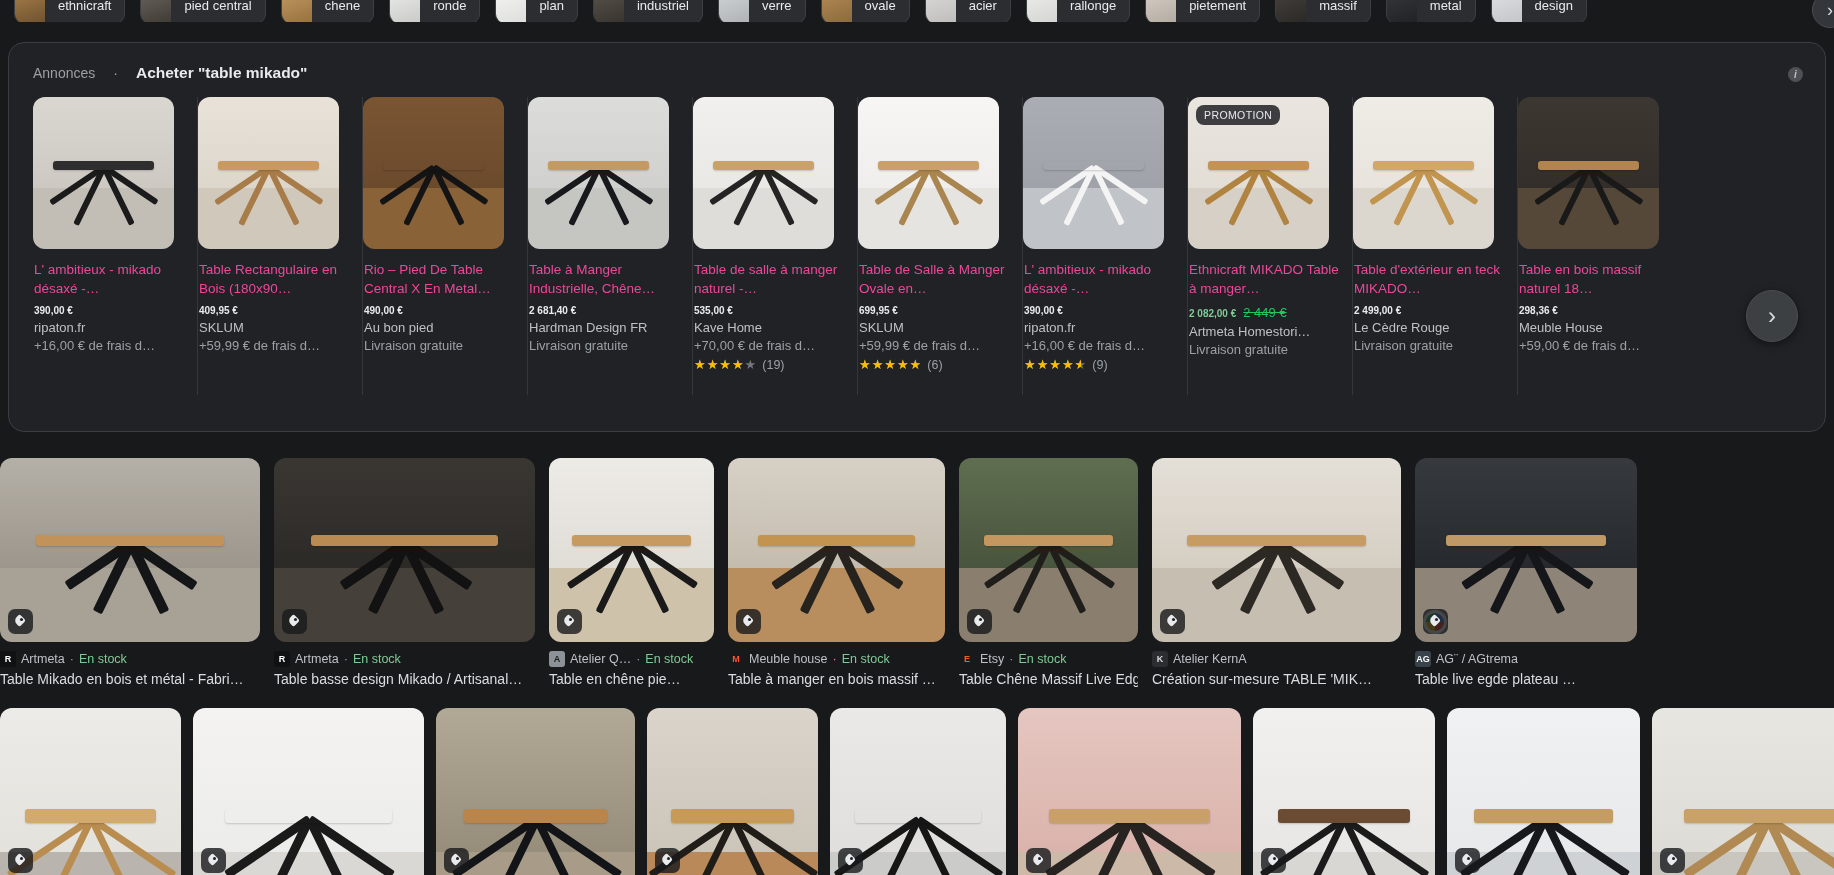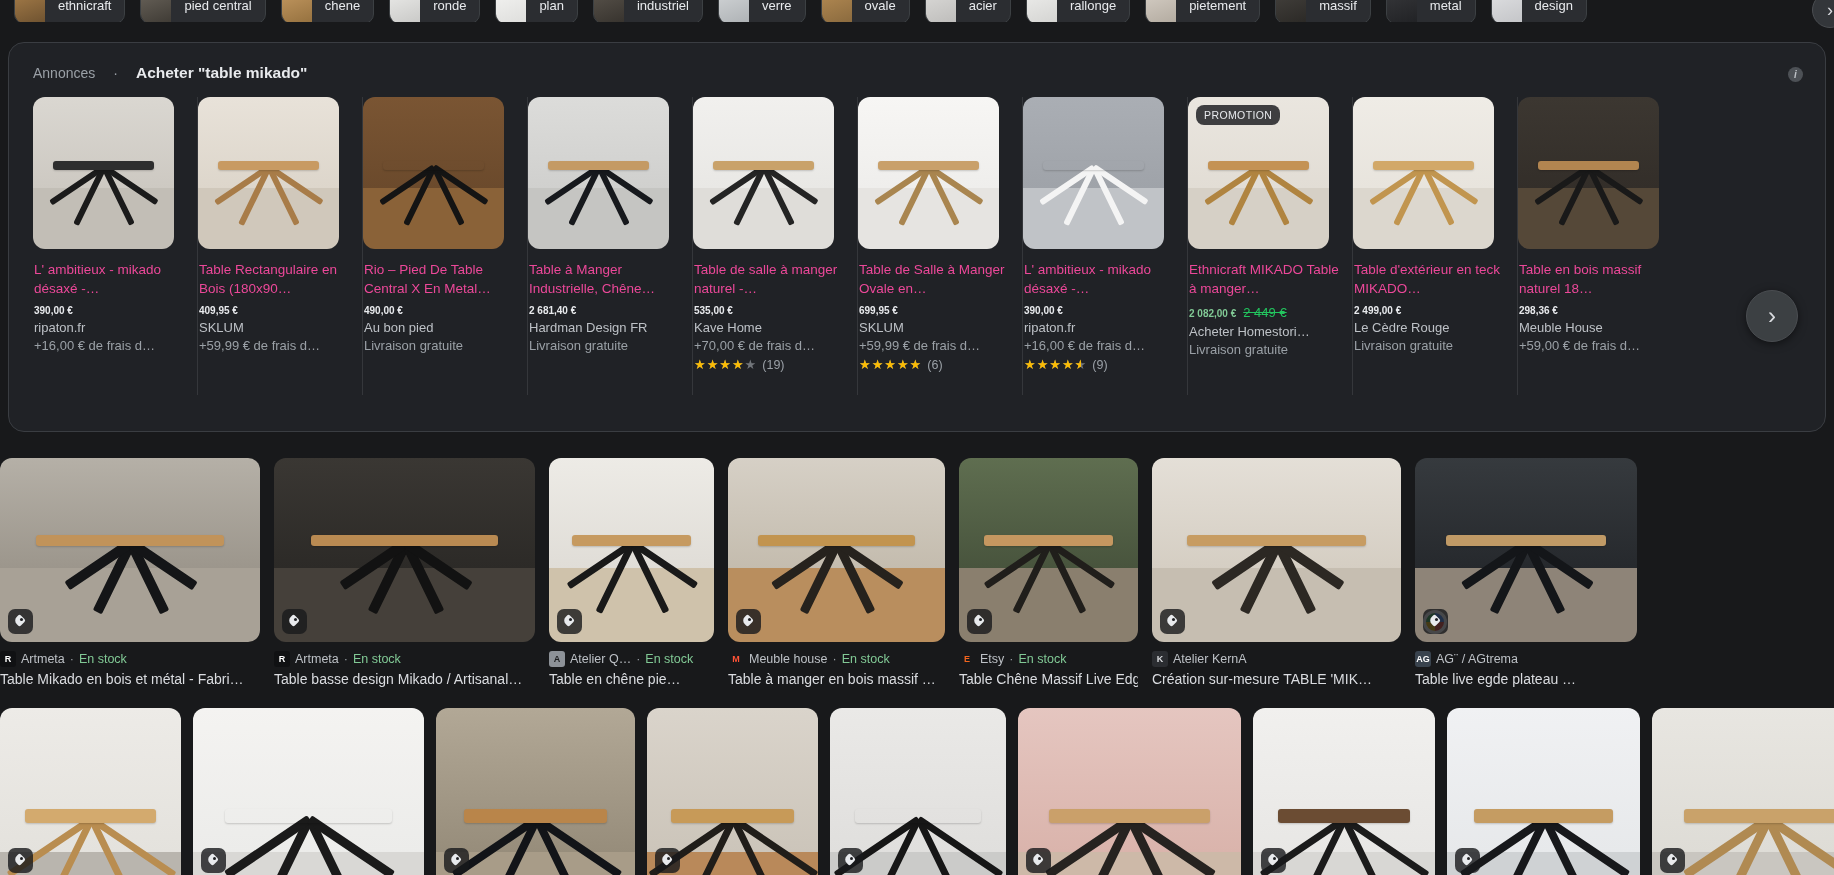--- a/index.html
+++ b/index.html
@@ -365,21 +365,21 @@
             <i class="leg l4"></i>
             <b class="ttop"></b>
           </div>
           <span class="promo">PROMOTION</span>
         </div>
         <div class="ad-title">Ethnicraft MIKADO Table à manger…</div>
         <div class="ad-price-row">
           <span class="ad-price" style="--pricecol: #81c995;">2 082,00 €</span>
           <span class="ad-old">2 449 €</span>
         </div>
-        <div class="ad-seller">Acheter Homestori…</div>
+        <div class="ad-seller">Artmeta Homestori…</div>
         <div class="ad-ship">Livraison gratuite</div>
 
       </div>
 
       <div class="ad-card">
         <div class="ad-img scene" style="--w1: #efece6; --w2: #e8e4dd; --fl: #dcd7ce; --tt: #d2a868; --lg: #c1954f;">
           <div class="tbl">
             <i class="leg l1"></i>
             <i class="leg l2"></i>
             <i class="leg l3"></i>

